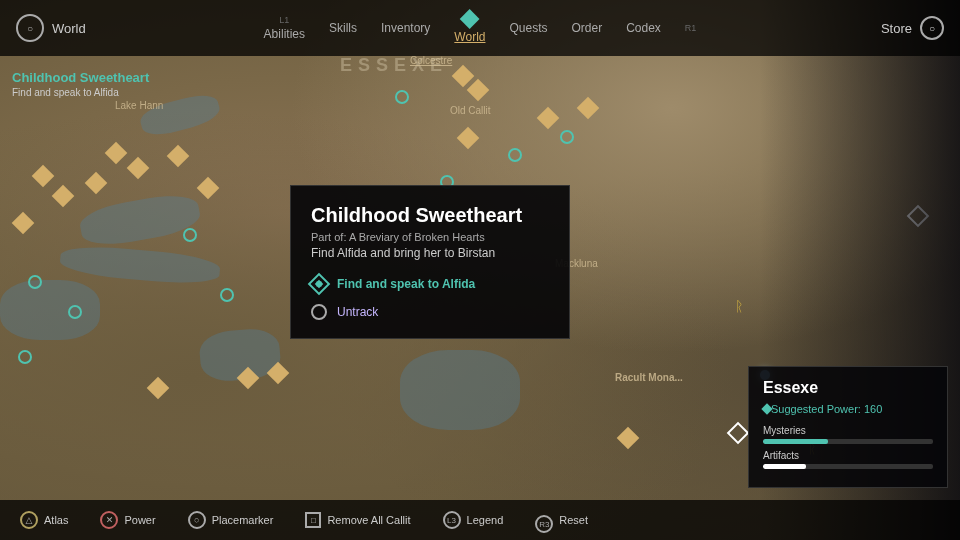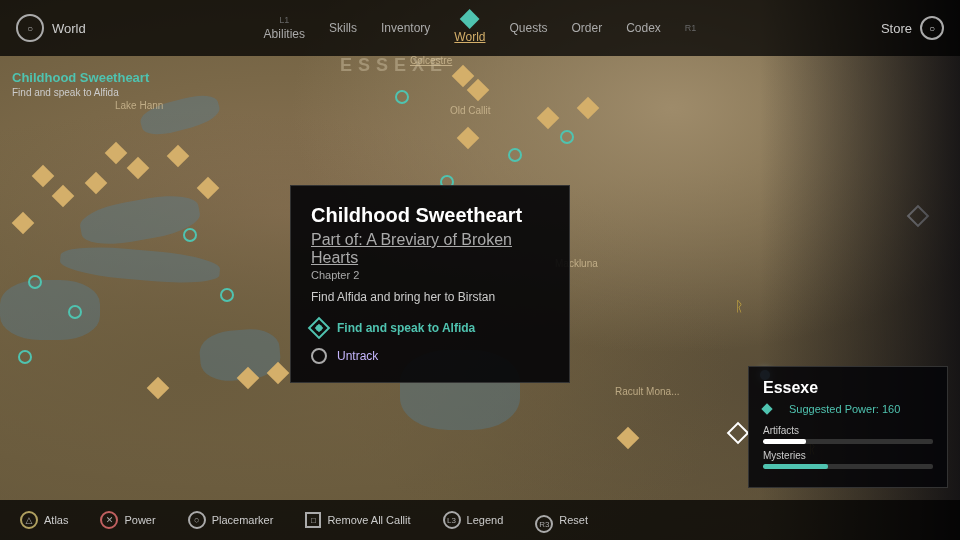--- a/index.html
+++ b/index.html
@@ -223,24 +223,23 @@
     }
 
     #quest-popup-title {
       font-size: 20px;
       font-weight: bold;
       color: #fff;
       margin-bottom: 4px;
     }
 
     #quest-popup-part {
-      font-size: 16px;
+      font-size: 11px;
       color: #aaa;
       margin-bottom: 2px;
-      text-decoration: underline;
     }
 
     #quest-popup-chapter {
       font-size: 11px;
       color: #aaa;
       margin-bottom: 8px;
     }
 
     #quest-popup-desc {
       font-size: 12px;
@@ -320,21 +319,21 @@
     #region-name {
       font-size: 16px;
       font-weight: bold;
       color: #fff;
       margin-bottom: 6px;
     }
 
     #region-power {
       display: flex;
       align-items: center;
-      gap: 18px;
+      gap: 0;
       margin-bottom: 10px;
     }
 
     .power-diamond {
       width: 8px;
       height: 8px;
       background: #4fc3b0;
       transform: rotate(45deg);
       flex-shrink: 0;
     }
@@ -437,21 +436,21 @@
   <div class="water-area" style="left:0px;top:280px;width:100px;height:60px;"></div>
   <div class="water-area" style="left:200px;top:330px;width:80px;height:50px;transform:rotate(-5deg);"></div>
   <div class="water-area" style="left:400px;top:350px;width:120px;height:80px;"></div>
 
   <div class="map-label" style="left:340px;top:55px;">Essexe</div>
 
   <div class="location-label" style="left:410px;top:55px;text-decoration:underline;">Colcestre</div>
   <div class="location-label" style="left:450px;top:105px;">Old Callit</div>
   <div class="location-label" style="left:555px;top:258px;">Mackluna</div>
   <div class="location-label" style="left:115px;top:100px;">Lake Hann</div>
-  <div class="location-label" style="left:615px;top:386px;">Racult Mona...</div>
+  <div class="location-label" style="left:615px;top:372px;font-weight:bold;">Racult Mona...</div>
 
   <div class="marker" style="left:35px;top:168px;">
       <div class="marker-wealth"></div>
     </div>
   <div class="marker" style="left:55px;top:188px;">
       <div class="marker-wealth"></div>
     </div>
   <div class="marker" style="left:15px;top:215px;">
       <div class="marker-wealth"></div>
     </div>
@@ -584,21 +583,20 @@
 </div>
 
 <div id="quest-side-panel">
   <div id="quest-side-title">Childhood Sweetheart</div>
   <div id="quest-side-sub">Find and speak to Alfida</div>
 </div>
 
 <div id="quest-popup">
   <div id="quest-popup-title">Childhood Sweetheart</div>
   <div id="quest-popup-part">Part of: A Breviary of Broken Hearts</div>
-  <div id="quest-popup-chapter">Chapter 2</div>
   <div id="quest-popup-desc">Find Alfida and bring her to Birstan</div>
 
   <div class="quest-action">
     <div class="quest-action-icon">
       <div style="position:absolute;top:50%;left:50%;transform:translate(-50%,-50%) rotate(45deg);width:5px;height:5px;background:#4fc3b0;"></div>
     </div>
     <span class="quest-action-text">Find and speak to Alfida</span>
   </div>
 
   <div class="quest-untrack">
@@ -607,29 +605,29 @@
   </div>
 </div>
 
 <div id="region-panel">
   <div id="region-name">Essexe</div>
   <div id="region-power">
     <div class="power-diamond"></div>
     <span id="region-power-text">Suggested Power: 160</span>
   </div>
   <div class="stat-row">
+    <div class="stat-label">Mysteries</div>
+    <div class="stat-bar-bg">
+      <div class="stat-bar-fill mysteries-fill" style="width:38%;"></div>
+    </div>
+  </div>
+  <div class="stat-row">
     <div class="stat-label">Artifacts</div>
     <div class="stat-bar-bg">
       <div class="stat-bar-fill artifacts-fill" style="width:25%;"></div>
-    </div>
-  </div>
-  <div class="stat-row">
-    <div class="stat-label">Mysteries</div>
-    <div class="stat-bar-bg">
-      <div class="stat-bar-fill mysteries-fill" style="width:38%;"></div>
     </div>
   </div>
 </div>
 
 <div id="bottom-bar">
   <div class="bottom-btn">
     <div class="btn-circle" style="border-color:#b0a060;">△</div>
     <span>Atlas</span>
   </div>
   <div class="bottom-btn">

